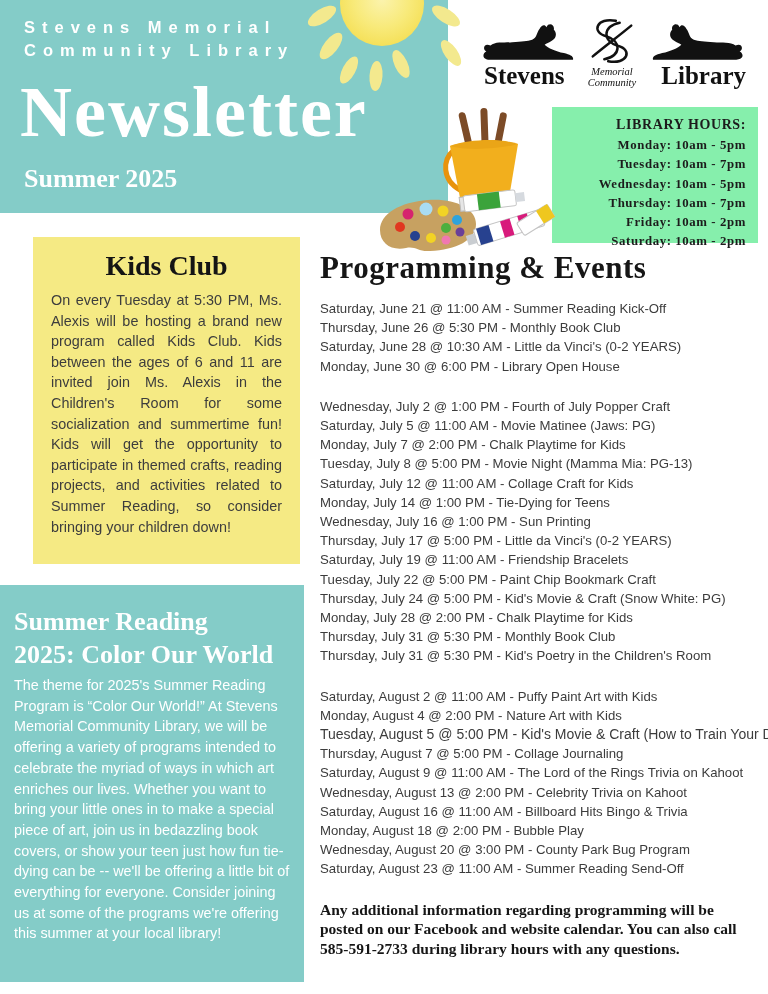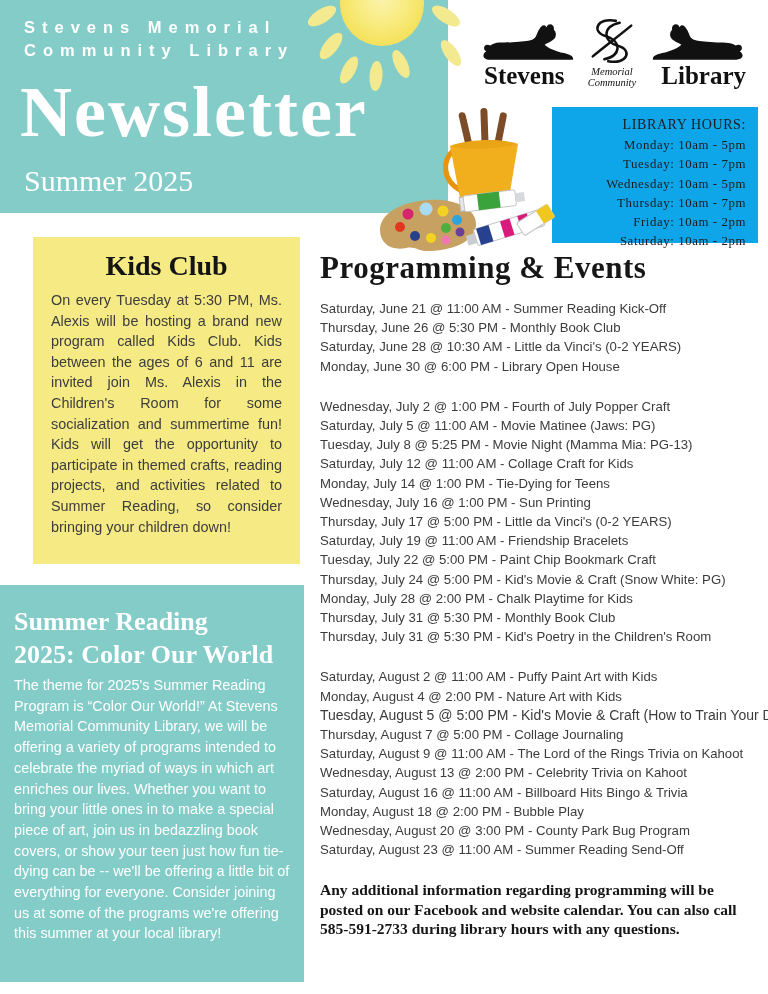--- a/index.html
+++ b/index.html
@@ -7,36 +7,36 @@
         font-family:"Liberation Sans",sans-serif;}
   .abs{position:absolute;}
 
   
   .masthead{left:0;top:0;width:448px;height:213px;background:#84ccc8;z-index:1;}
   .lib-name{left:24px;top:16px;color:#ffffff;font-weight:bold;font-size:16.5px;
             letter-spacing:7px;line-height:23px;white-space:pre-line;z-index:2;}
   .newsletter-title{left:20px;top:72px;color:#ffffff;font-family:"Liberation Serif",serif;
             font-weight:bold;font-size:72px;letter-spacing:2px;line-height:80px;z-index:2;}
   .issue{left:24px;top:164px;color:#ffffff;font-family:"Liberation Serif",serif;
-            font-weight:normal;font-size:30px;z-index:2;}
+            font-weight:bold;font-size:26px;z-index:2;}
 
   
   .logo{left:478px;top:16px;width:270px;height:74px;z-index:2;}
   .logo .word{position:absolute;font-family:"Liberation Serif",serif;font-weight:bold;
               color:#111;font-size:25px;bottom:0;}
   .logo .word.left{left:6px;}
   .logo .word.right{right:2px;}
   .logo .center-words{position:absolute;left:102px;bottom:2px;width:64px;text-align:center;
               font-family:"Liberation Serif",serif;font-style:italic;color:#111;
               font-size:10.5px;line-height:11px;}
 
   
-  .hours-box{left:552px;top:107px;width:206px;height:136px;background:#0ea5e9;z-index:3;
+  .hours-box{left:552px;top:107px;width:206px;height:136px;background:#86efac;z-index:3;
              box-sizing:border-box;padding:10px 12px 8px 8px;text-align:right;
-             font-family:"Liberation Serif",serif;font-weight:normal;color:#1c1c1c;}
+             font-family:"Liberation Serif",serif;font-weight:bold;color:#1c1c1c;}
   .hours-title{font-size:14px;letter-spacing:.6px;margin-bottom:3px;}
   .hours-row{font-size:12.8px;letter-spacing:.6px;line-height:19.3px;white-space:nowrap;}
 
   
   .kids-box{left:33px;top:237px;width:267px;height:327px;background:#f5ea84;z-index:1;}
   .kids-title{position:absolute;left:0;top:13px;width:100%;text-align:center;
               font-family:"Liberation Serif",serif;font-weight:bold;font-size:28px;color:#141414;}
   .kids-body{position:absolute;left:18px;top:53px;width:231px;text-align:justify;
              font-size:14.4px;line-height:20.6px;color:#3d3d3d;}
 
@@ -189,21 +189,22 @@
     <div class="events-groups">
         <div class="event-group">
           <div class="event-line">Saturday, June 21 @ 11:00 AM - Summer Reading Kick-Off</div>
           <div class="event-line">Thursday, June 26 @ 5:30 PM - Monthly Book Club</div>
           <div class="event-line">Saturday, June 28 @ 10:30 AM - Little da Vinci's (0-2 YEARS)</div>
           <div class="event-line">Monday, June 30 @ 6:00 PM - Library Open House</div>
         </div>
         <div class="event-group">
           <div class="event-line">Wednesday, July 2 @ 1:00 PM - Fourth of July Popper Craft</div>
           <div class="event-line">Saturday, July 5 @ 11:00 AM - Movie Matinee (Jaws: PG)</div>
-          <div class="event-line">Tuesday, July 8 @ 5:25 PM - Movie Night (Mamma Mia: PG-13)</div>
+          <div class="event-line">Monday, July 7 @ 2:00 PM - Chalk Playtime for Kids</div>
+          <div class="event-line">Tuesday, July 8 @ 5:00 PM - Movie Night (Mamma Mia: PG-13)</div>
           <div class="event-line">Saturday, July 12 @ 11:00 AM - Collage Craft for Kids</div>
           <div class="event-line">Monday, July 14 @ 1:00 PM - Tie-Dying for Teens</div>
           <div class="event-line">Wednesday, July 16 @ 1:00 PM - Sun Printing</div>
           <div class="event-line">Thursday, July 17 @ 5:00 PM - Little da Vinci's (0-2 YEARS)</div>
           <div class="event-line">Saturday, July 19 @ 11:00 AM - Friendship Bracelets</div>
           <div class="event-line">Tuesday, July 22 @ 5:00 PM - Paint Chip Bookmark Craft</div>
           <div class="event-line">Thursday, July 24 @ 5:00 PM - Kid's Movie &amp; Craft (Snow White: PG)</div>
           <div class="event-line">Monday, July 28 @ 2:00 PM - Chalk Playtime for Kids</div>
           <div class="event-line">Thursday, July 31 @ 5:30 PM - Monthly Book Club</div>
           <div class="event-line">Thursday, July 31 @ 5:30 PM - Kid's Poetry in the Children's Room</div>

